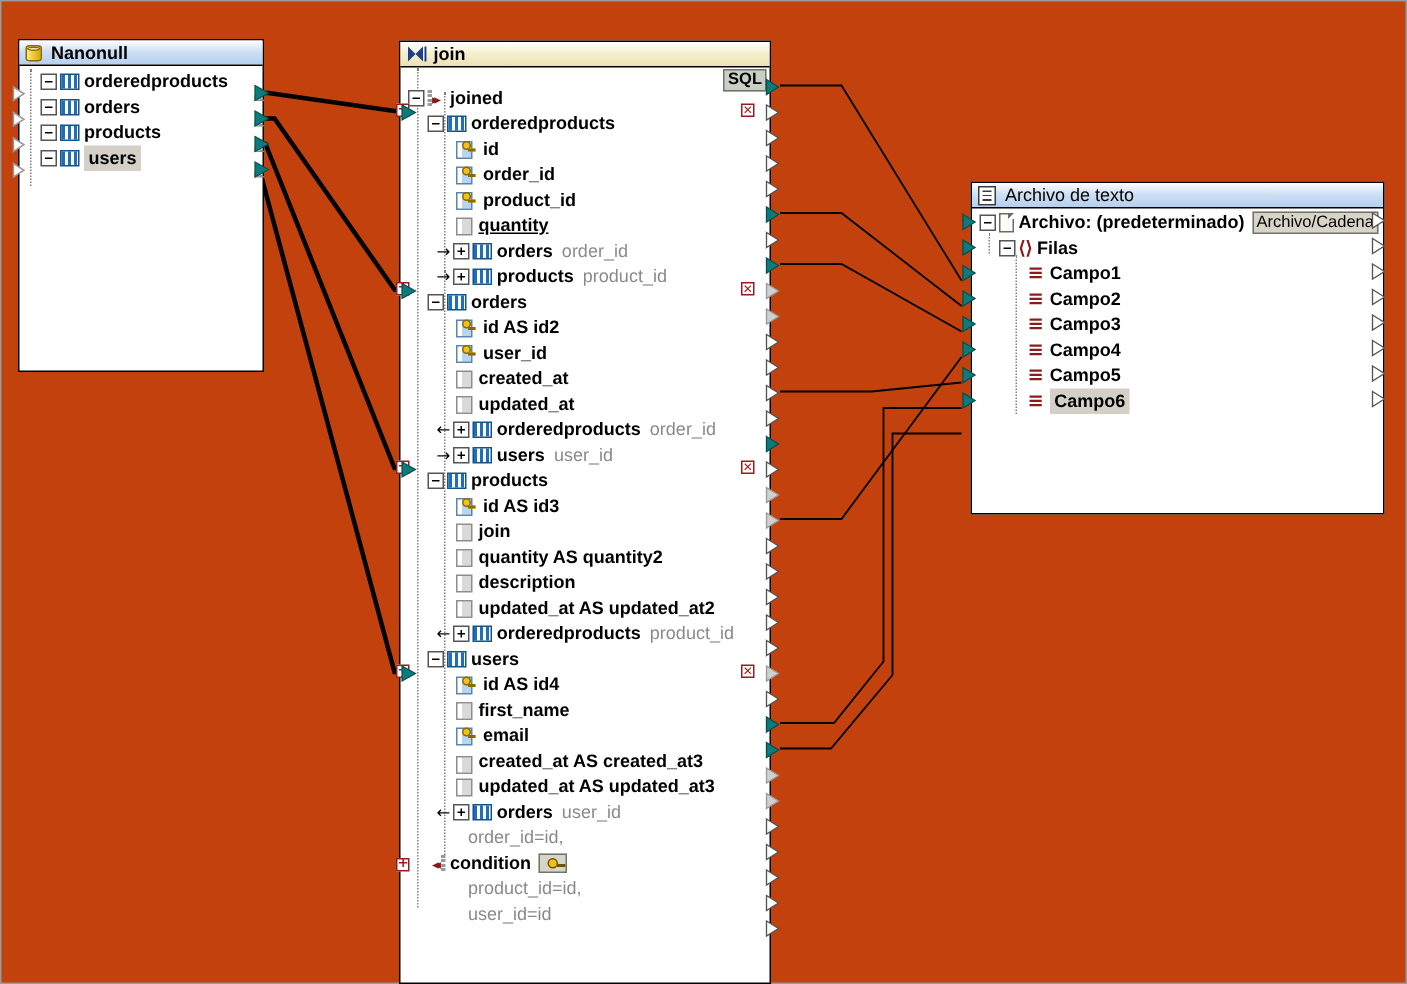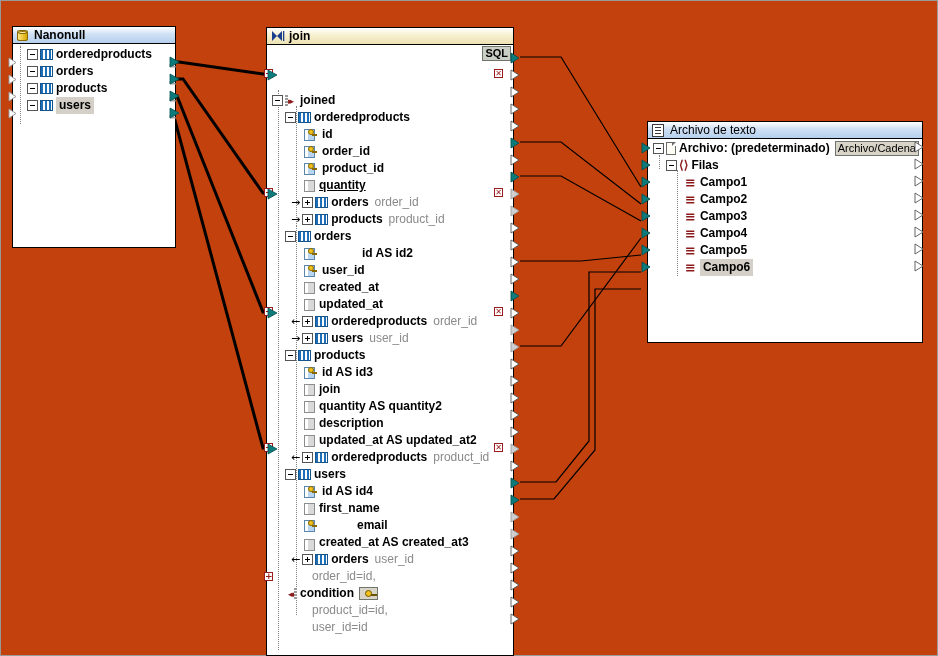--- a/index.html
+++ b/index.html
@@ -262,21 +262,21 @@
         <svg width="14" height="12" viewBox="0 0 14 12">
           <path d="M1,1 L1,11 L6,6 Z" fill="#1b3f8b"></path>
           <path d="M11,1 L11,11 L6,6 Z" fill="#1b3f8b"></path>
           <rect x="12" y="1" width="1.3" height="10" fill="#1b3f8b"></rect>
         </svg>
       </span>
       <span class="hdr-title">join</span>
       <span class="sql">SQL</span>
     </div>
 
-    <div class="rows" style="padding-top:2px;position:relative;margin-top:45px;">
+    <div class="rows" style="padding-top:12px;position:relative;">
 
       <div class="tree-v" style="left:11px;top:0px;height:560px;"></div>
       <div class="tree-v" style="left:29px;top:16px;height:118px;"></div>
       <div class="tree-v" style="left:29px;top:135px;height:118px;"></div>
       <div class="tree-v" style="left:29px;top:254px;height:135px;"></div>
       <div class="tree-v" style="left:29px;top:390px;height:135px;"></div>
 
       <div class="row" style="padding-left:5px;">
         <span class="pm">
             <i></i>
@@ -342,21 +342,21 @@
         <span class="sub">product_id</span>
       </div>
 
       <div class="row" style="padding-left:18px;">
         <span class="pm">
             <i></i>
           </span>
         <span class="ic-table"></span>
         <span class="lbl">orders</span>
       </div>
-      <div class="row" style="padding-left:37px;gap:40px;">
+      <div class="row" style="padding-left:37px;">
         <span class="ic-field blue">
             <span class="key">
               <span class="kh"></span>
               <span class="kt"></span>
             </span>
           </span>
         <span class="lbl" style="margin-left:5px;">id AS id2</span>
       </div>
       <div class="row" style="padding-left:37px;">
         <span class="ic-field blue">
@@ -449,32 +449,36 @@
               <span class="kh"></span>
               <span class="kt"></span>
             </span>
           </span>
         <span class="lbl" style="margin-left:5px;">id AS id4</span>
       </div>
       <div class="row" style="padding-left:37px;">
         <span class="ic-field"></span>
         <span class="lbl" style="margin-left:2px;">first_name</span>
       </div>
-      <div class="row" style="padding-left:37px;gap:35px;">
+      <div class="row" style="padding-left:37px;">
         <span class="ic-field blue">
             <span class="key">
               <span class="kh"></span>
               <span class="kt"></span>
             </span>
           </span>
         <span class="lbl" style="margin-left:5px;">email</span>
       </div>
       <div class="row" style="padding-left:37px;align-items:flex-end;">
         <span class="ic-field"></span>
         <span class="lbl" style="margin-left:2px;">created_at AS created_at3</span>
+      </div>
+      <div class="row" style="padding-left:37px;">
+        <span class="ic-field"></span>
+        <span class="lbl" style="margin-left:2px;">updated_at AS updated_at3</span>
       </div>
       <div class="row" style="padding-left:24px;">
         <span class="relarr">←</span>
         <span class="pm plus">
             <i></i>
           </span>
         <span class="ic-table"></span>
         <span class="lbl">orders</span>
         <span class="sub">user_id</span>
       </div>

